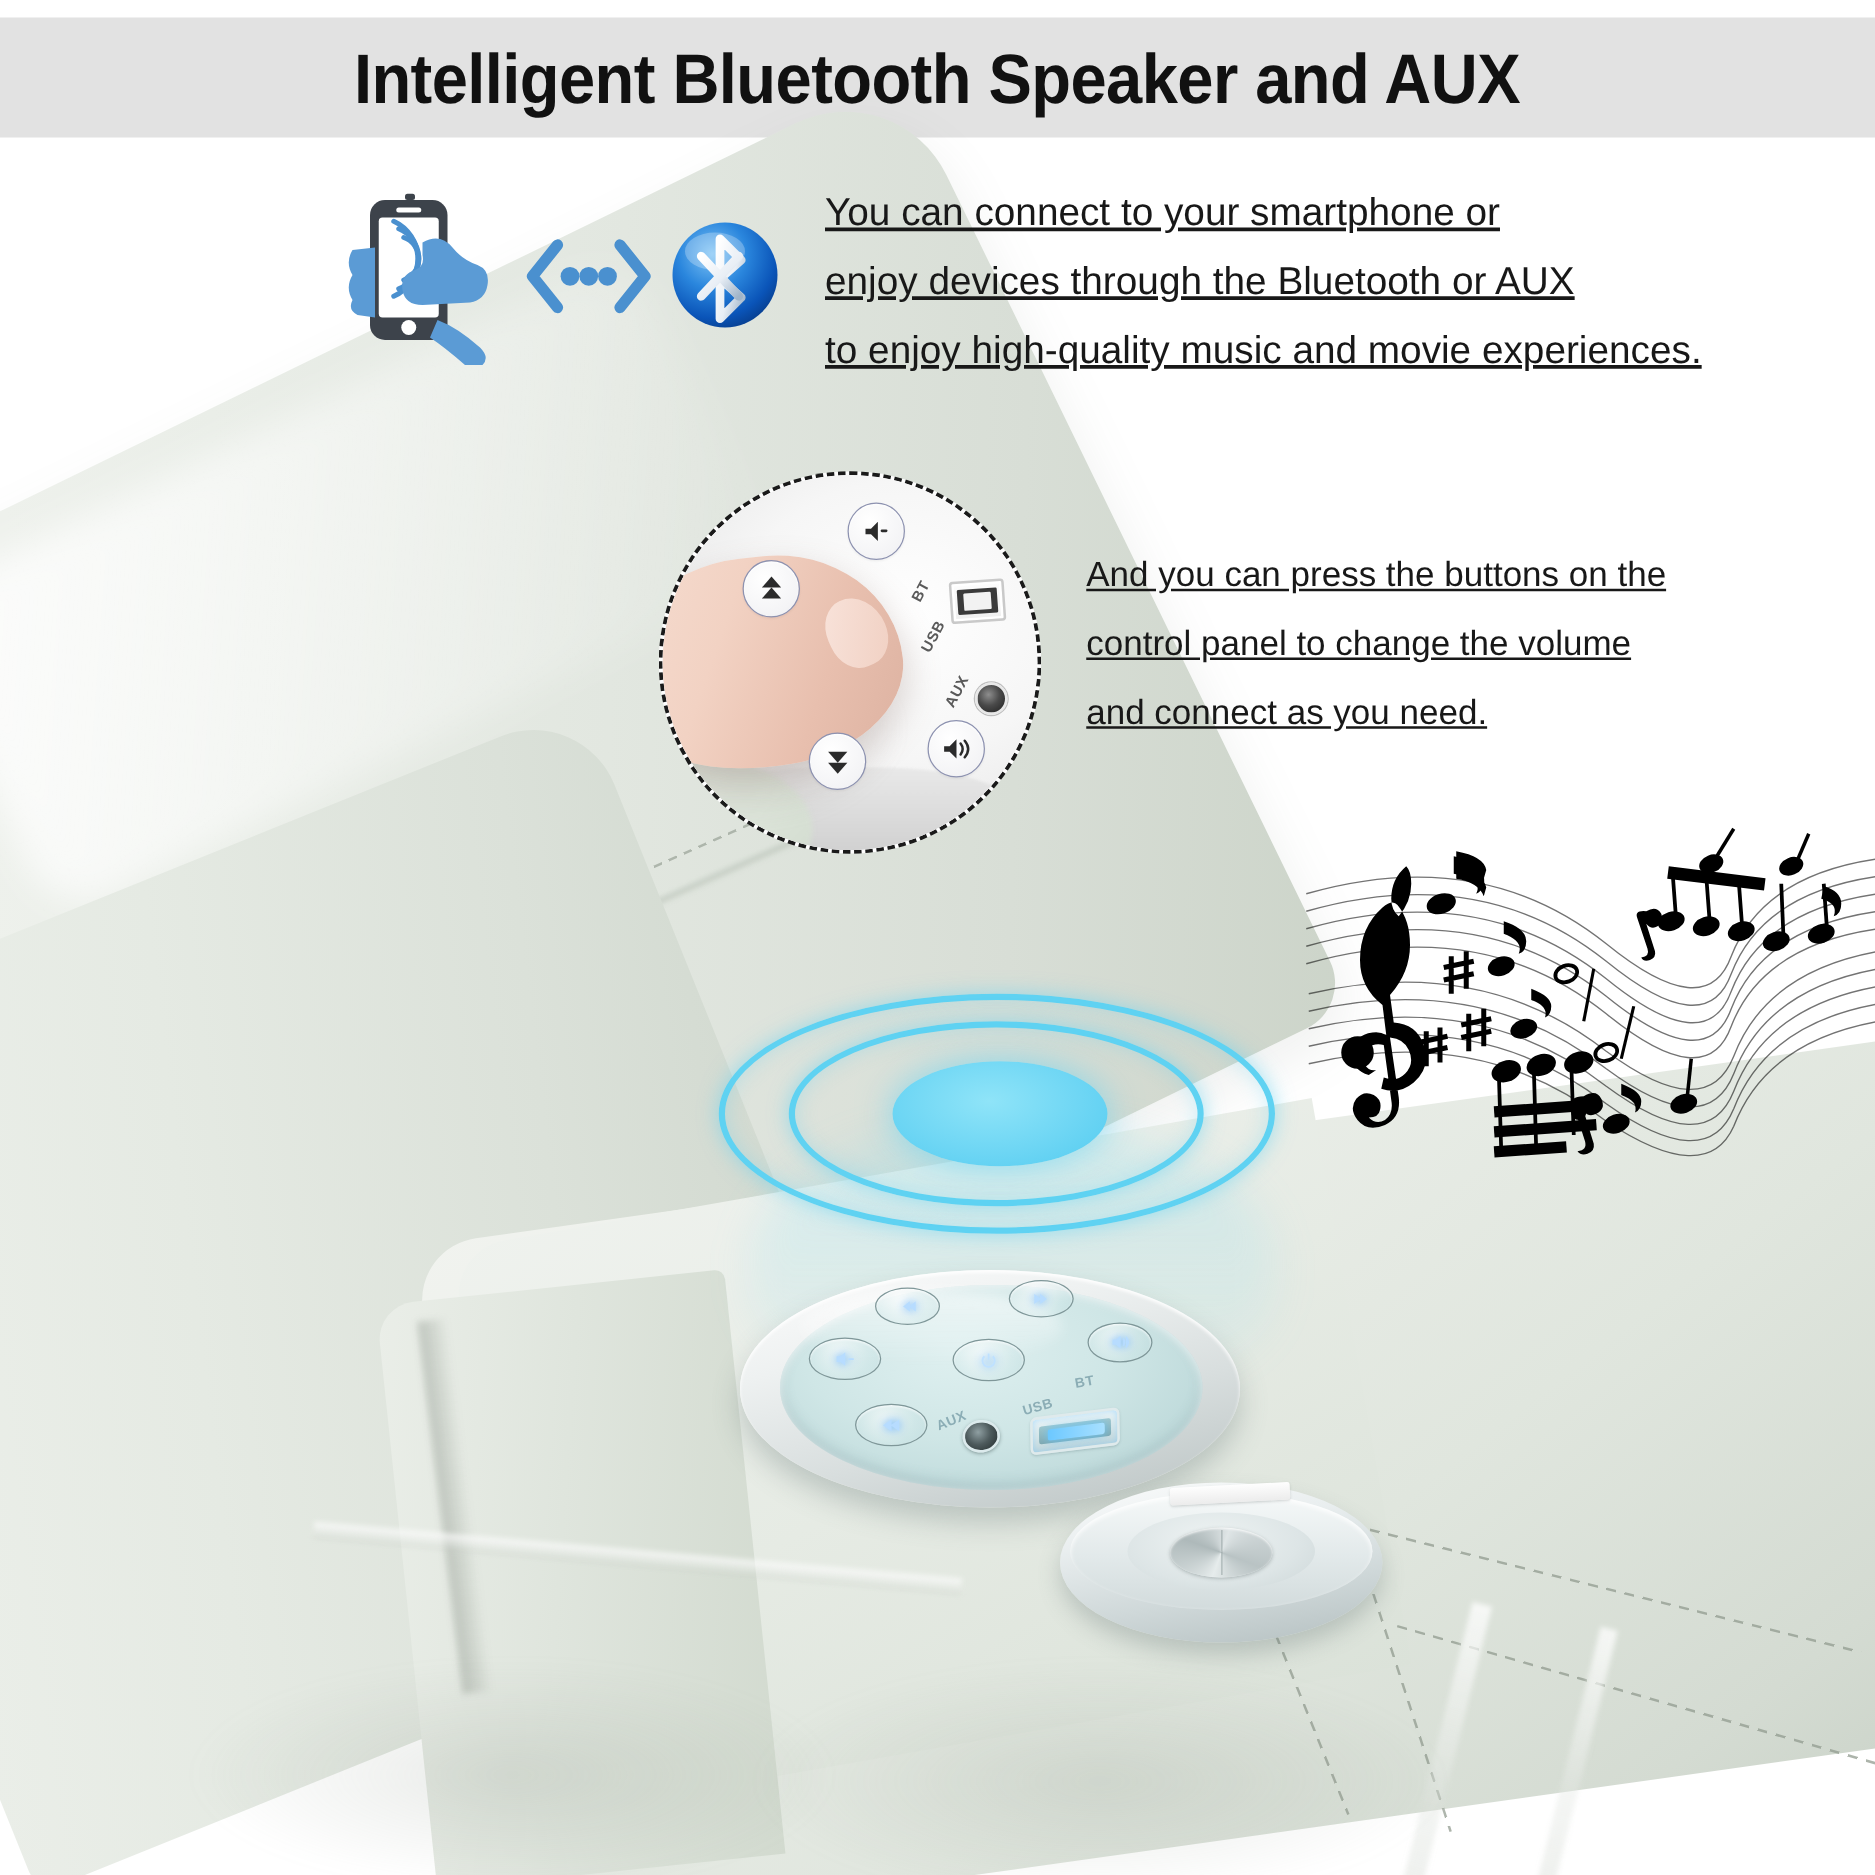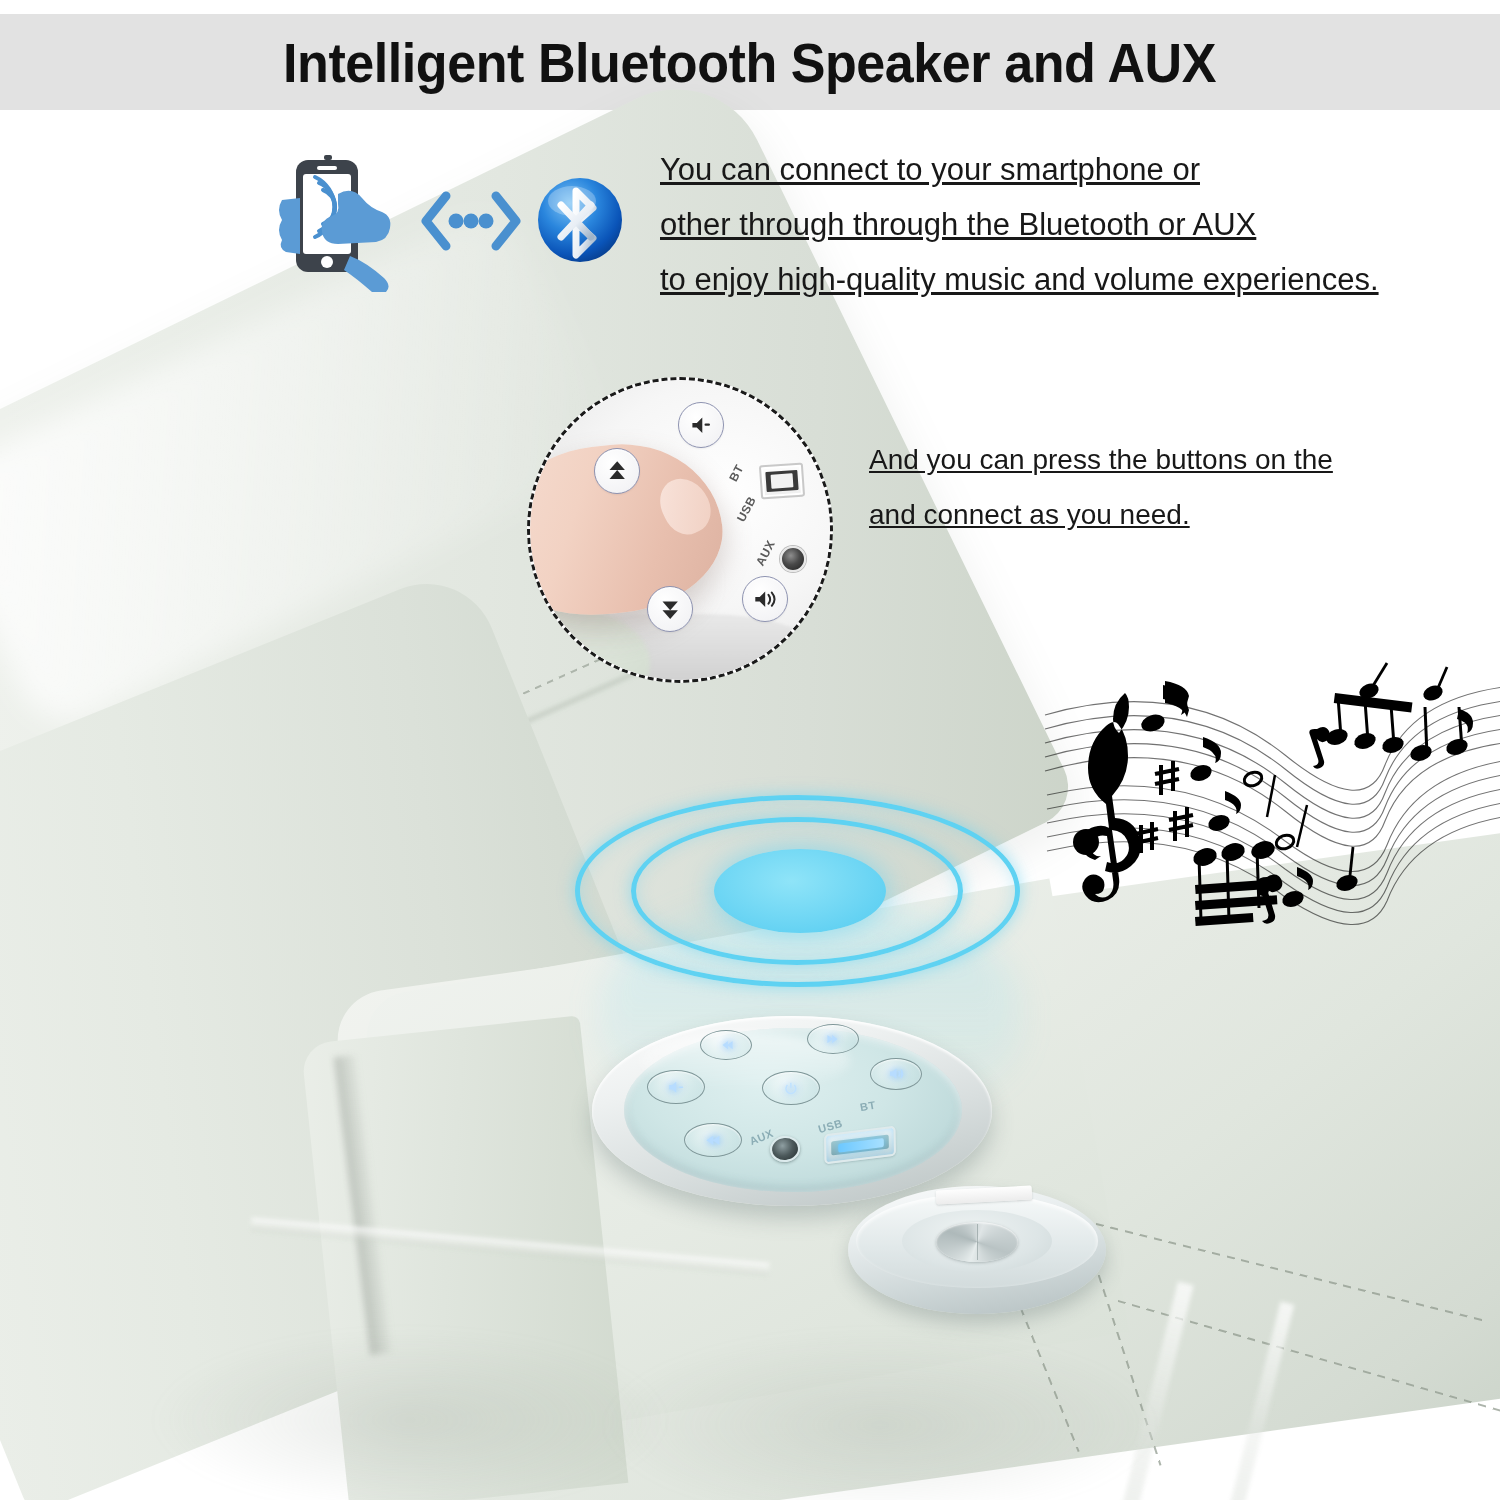--- a/index.html
+++ b/index.html
@@ -396,22 +396,22 @@
         <circle cx="45" cy="45" r="42" fill="url(#btg)"></circle>
         <ellipse cx="37" cy="26" rx="24" ry="15" fill="#ffffff" opacity="0.26"></ellipse>
         <path d="M41 16 L58 33 L41 48 L41 16 Z M41 48 L58 63 L41 80 L41 48 Z" fill="none" stroke="url(#btr)" stroke-width="7" stroke-linejoin="round"></path>
         <path d="M26 30 L56 62 M26 62 L56 30" fill="none" stroke="url(#btr)" stroke-width="7" stroke-linecap="round"></path>
       </svg>
     </div>
   </div>
 
   <div class="text-block" id="top-text">
     <div class="line">You can connect to your smartphone or</div>
-    <div class="line">other through through the Bluetooth or AUX</div>
-    <div class="line">to enjoy high-quality music and volume experiences.</div>
+    <div class="line">enjoy devices through the Bluetooth or AUX</div>
+    <div class="line">to enjoy high-quality music and movie experiences.</div>
   </div>
 
   <div class="inset-circle">
     <div class="inset-inner">
       <div class="inset-panel"></div>
       <div class="inset-bevel"></div>
       <div class="inset-greenedge"></div>
 
       <div class="finger-shadow"></div>
       <div class="finger">
@@ -450,20 +450,21 @@
       <div class="ilabel" style="left:203px; top:122px; transform:rotate(-62deg);">USB</div>
       <div class="ilabel" style="left:222px; top:166px; transform:rotate(-62deg);">AUX</div>
 
       <div class="iusb" style="left:230px; top:84px; transform:rotate(-4deg);"></div>
       <div class="iaux" style="left:250px; top:166px;"></div>
     </div>
   </div>
 
   <div class="text-block" id="mid-text">
     <div class="line">And you can press the buttons on the</div>
+    <div class="line">control panel to change the volume</div>
     <div class="line">and connect as you need.</div>
   </div>
 
   <div class="music">
     <svg viewBox="0 0 468 295">
       <g fill="none" stroke="#000000" stroke-width="1.1" opacity="0.55">
         <path d="M10 70 Q150 30 250 110 Q330 175 350 120 Q375 55 468 42"></path>
         <path d="M10 84 Q150 44 250 124 Q330 189 350 134 Q375 69 468 56"></path>
         <path d="M10 98 Q150 58 250 138 Q330 203 350 148 Q375 83 468 70"></path>
         <path d="M10 112 Q150 72 250 152 Q330 217 350 162 Q375 97 468 84"></path>

